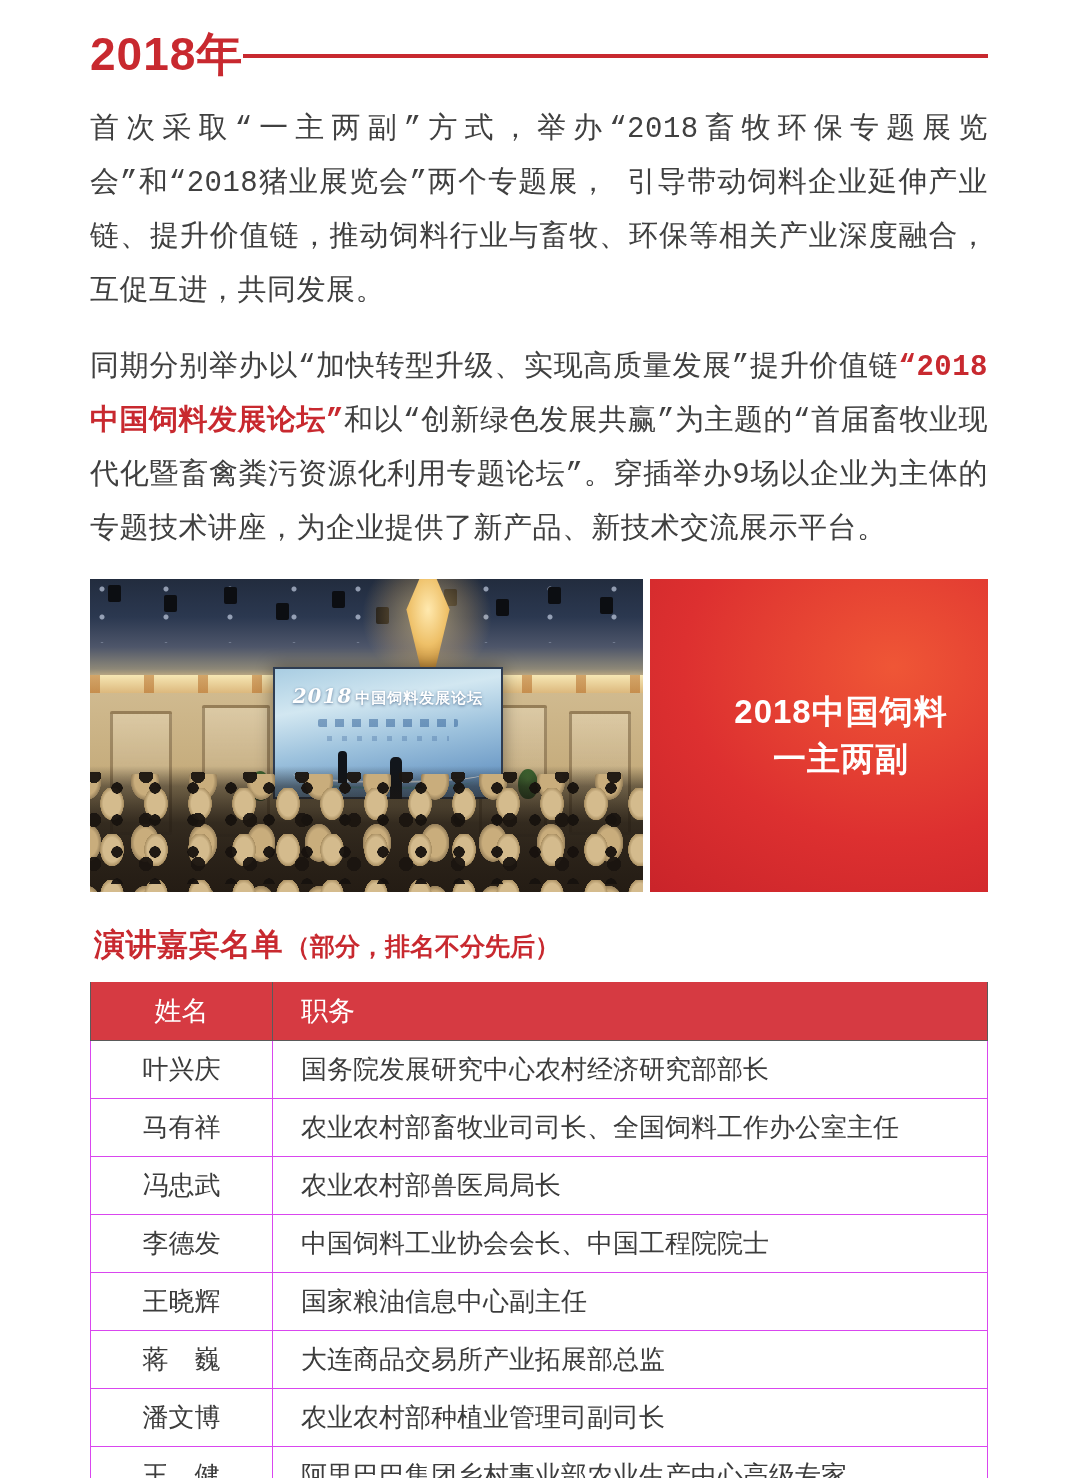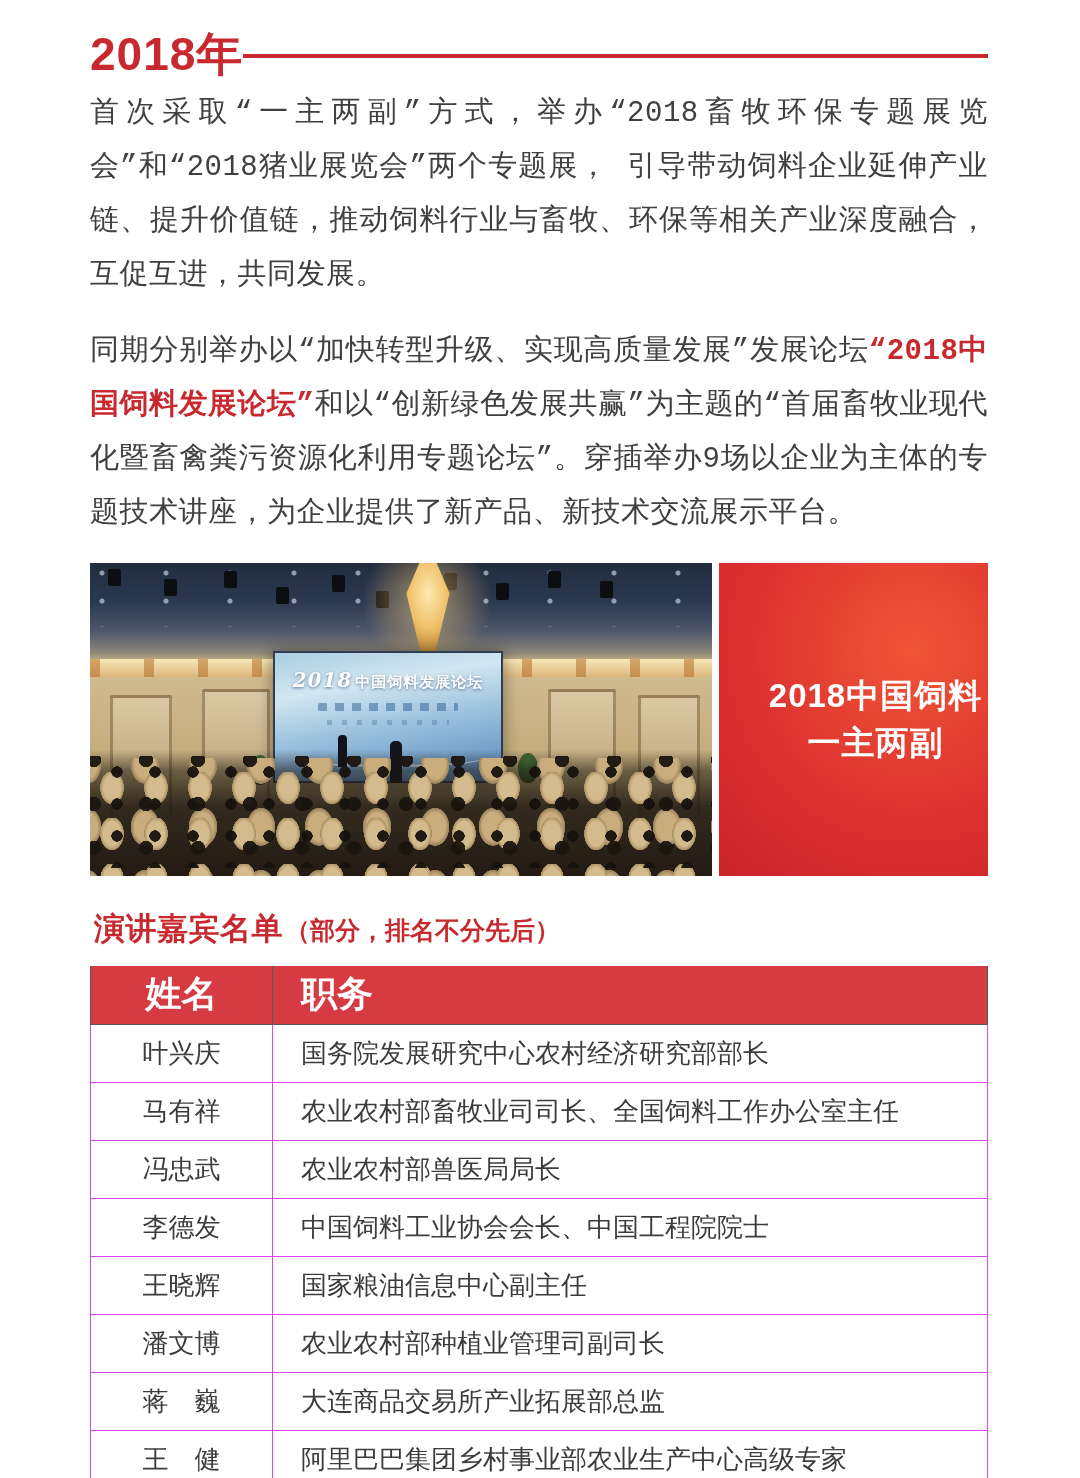--- a/index.html
+++ b/index.html
@@ -4,31 +4,31 @@
 <style>
   html,body{margin:0;padding:0;}
   body{
     width:1080px;height:1478px;background:#ffffff;overflow:hidden;
     font-family:"Liberation Sans","DejaVu Sans",sans-serif;
     -webkit-font-smoothing:antialiased;
   }
   .page{box-sizing:border-box;width:1080px;padding:24px 92px 0 90px;}
 
   
-  .year-row{display:flex;align-items:center;gap:0;margin:4px 0 6px;}
+  .year-row{display:flex;align-items:center;gap:0;margin:4px 0 22px;}
   .year-title{font-size:46px;line-height:1.15;font-weight:800;color:#c8292f;letter-spacing:1px;margin:0;}
   .year-line{flex:1;height:4px;background:#c8292f;margin-top:4px;}
 
   
   .para{font-size:29px;line-height:54px;color:#404040;text-align:justify;margin:0 0 22px;font-weight:500;letter-spacing:.5px;font-family:Liberation Mono, monospace;}
   .hl{color:#c8292f;font-weight:bold;}
 
   
   .media-row{display:flex;gap:7px;height:313px;margin:0 0 32px;}
-  .photo{position:relative;width:622px;height:313px;overflow:hidden;background:#c9b68e;flex:none;}
+  .photo{position:relative;width:553px;height:313px;overflow:hidden;background:#c9b68e;flex:none;}
   .ph-ceiling{position:absolute;top:0;left:0;right:0;height:100px;
     background:linear-gradient(180deg,#222c3e 0%,#2b3850 38%,#4e566a 68%,#8d8878 90%,#c9b389 100%);}
   .ph-ceil-lights{position:absolute;top:0;left:0;right:0;height:64px;opacity:.65;
     background-image:radial-gradient(circle 3px at 12px 10px,rgba(215,225,245,.95) 0 2px,transparent 3px);
     background-size:64px 28px;}
   .ph-truss{position:absolute;top:6px;left:18px;width:13px;height:17px;background:#0c0e12;border-radius:2px;
     box-shadow:56px 10px 0 #0c0e12,116px 2px 0 #0c0e12,168px 18px 0 #0c0e12,224px 6px 0 #0c0e12,
     268px 22px 0 #0c0e12,336px 4px 0 #0c0e12,388px 14px 0 #0c0e12,440px 2px 0 #0c0e12,492px 12px 0 #0c0e12;}
   .ph-chand-glow{position:absolute;left:272px;top:-6px;width:130px;height:110px;
     background:radial-gradient(circle at 50% 40%,rgba(255,218,140,.55) 0%,rgba(255,200,110,.22) 45%,rgba(0,0,0,0) 70%);}
@@ -85,39 +85,39 @@
     color:#ffffff;font-size:33px;font-weight:bold;line-height:1.45;letter-spacing:1px;text-align:center;padding-left:44px;}
 
   
   .guest-heading{margin:0 4px 16px;color:#c8292f;}
   .gh-main{font-size:31px;font-weight:800;letter-spacing:.5px;}
   .gh-note{font-size:25px;font-weight:600;margin-left:2px;}
 
   
   table.guests{width:100%;border-collapse:collapse;table-layout:fixed;}
   table.guests col.c1{width:182px;}
-  table.guests th{background:#d63a42;color:#ffffff;font-size:36px;font-weight:bold;height:56px;
+  table.guests th{background:#d63a42;color:#ffffff;font-size:27px;font-weight:normal;height:56px;
     border:1px solid #5a5a5a;border-top:none;}
   table.guests td{font-size:26px;color:#3c3c3c;height:55px;border:1px solid #d946ef;font-weight:400;}
   table.guests th:first-child,table.guests td:first-child{text-align:center;}
   table.guests th:last-child,table.guests td:last-child{text-align:left;padding-left:28px;}
 </style>
 </head>
 <body>
 
 <div class="page">
 
   <div class="year-row">
     <h1 class="year-title">2018年</h1>
     <div class="year-line"></div>
   </div>
 
   <p class="para">首次采取“一主两副”方式，举办“2018畜牧环保专题展览会”和“2018猪业展览会”两个专题展， 引导带动饲料企业延伸产业链、提升价值链，推动饲料行业与畜牧、环保等相关产业深度融合，互促互进，共同发展。</p>
 
-  <p class="para"><span>同期分别举办以“加快转型升级、实现高质量发展”发展论坛</span><span class="hl">“2018中国饲料发展论坛”</span><span>和以“创新绿色发展共赢”为主题的“首届畜牧业现代化暨畜禽粪污资源化利用专题论坛”。穿插举办9场以企业为主体的专题技术讲座，为企业提供了新产品、新技术交流展示平台。</span></p>
+  <p class="para"><span>同期分别举办以“加快转型升级、实现高质量发展”提升价值链</span><span class="hl">“2018中国饲料发展论坛”</span><span>和以“创新绿色发展共赢”为主题的“首届畜牧业现代化暨畜禽粪污资源化利用专题论坛”。穿插举办9场以企业为主体的专题技术讲座，为企业提供了新产品、新技术交流展示平台。</span></p>
 
   <div class="media-row">
     <div class="photo">
       <div class="ph-ceiling"></div>
       <div class="ph-ceil-lights"></div>
       <div class="ph-truss"></div>
       <div class="ph-chand-glow"></div>
       <div class="ph-chandelier"></div>
       <div class="ph-cove"></div>
       <div class="ph-wall"></div>
@@ -177,27 +177,27 @@
         </tr>
         <tr>
           <td>李德发</td>
           <td>中国饲料工业协会会长、中国工程院院士</td>
         </tr>
         <tr>
           <td>王晓辉</td>
           <td>国家粮油信息中心副主任</td>
         </tr>
         <tr>
+          <td>蒋　巍</td>
+          <td>大连商品交易所产业拓展部总监</td>
+        </tr>
+        <tr>
           <td>潘文博</td>
           <td>农业农村部种植业管理司副司长</td>
         </tr>
         <tr>
-          <td>蒋　巍</td>
-          <td>大连商品交易所产业拓展部总监</td>
-        </tr>
-        <tr>
           <td>王　健</td>
           <td>阿里巴巴集团乡村事业部农业生产中心高级专家</td>
         </tr>
       </tbody>
   </table>
 
 </div>
 
 </body></html>

